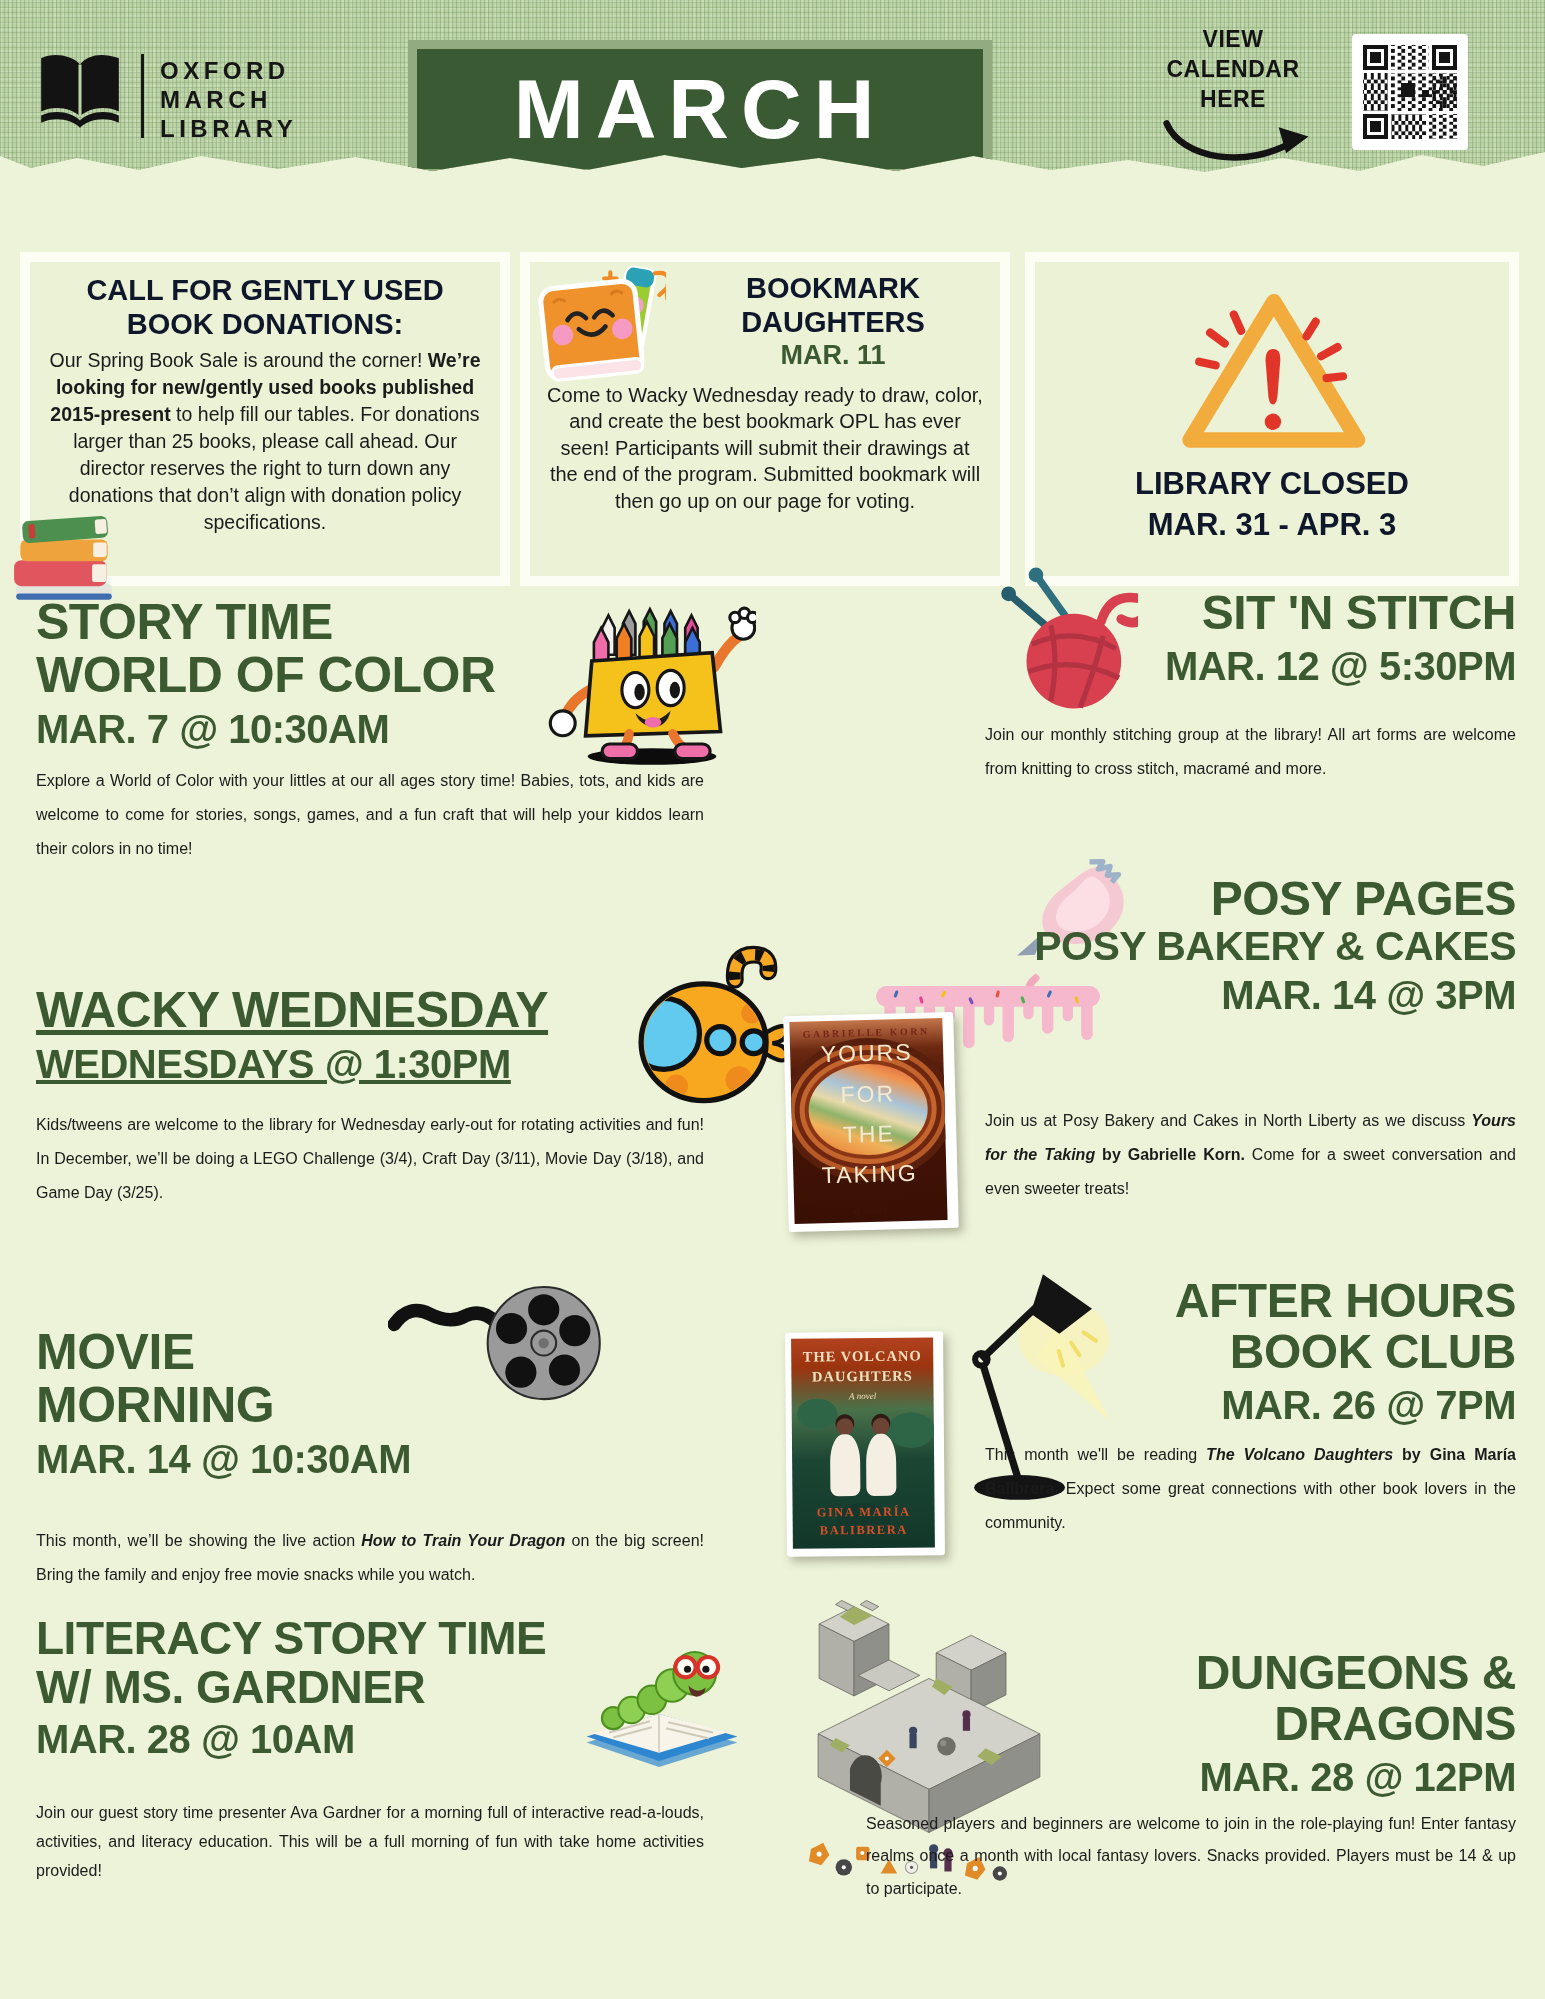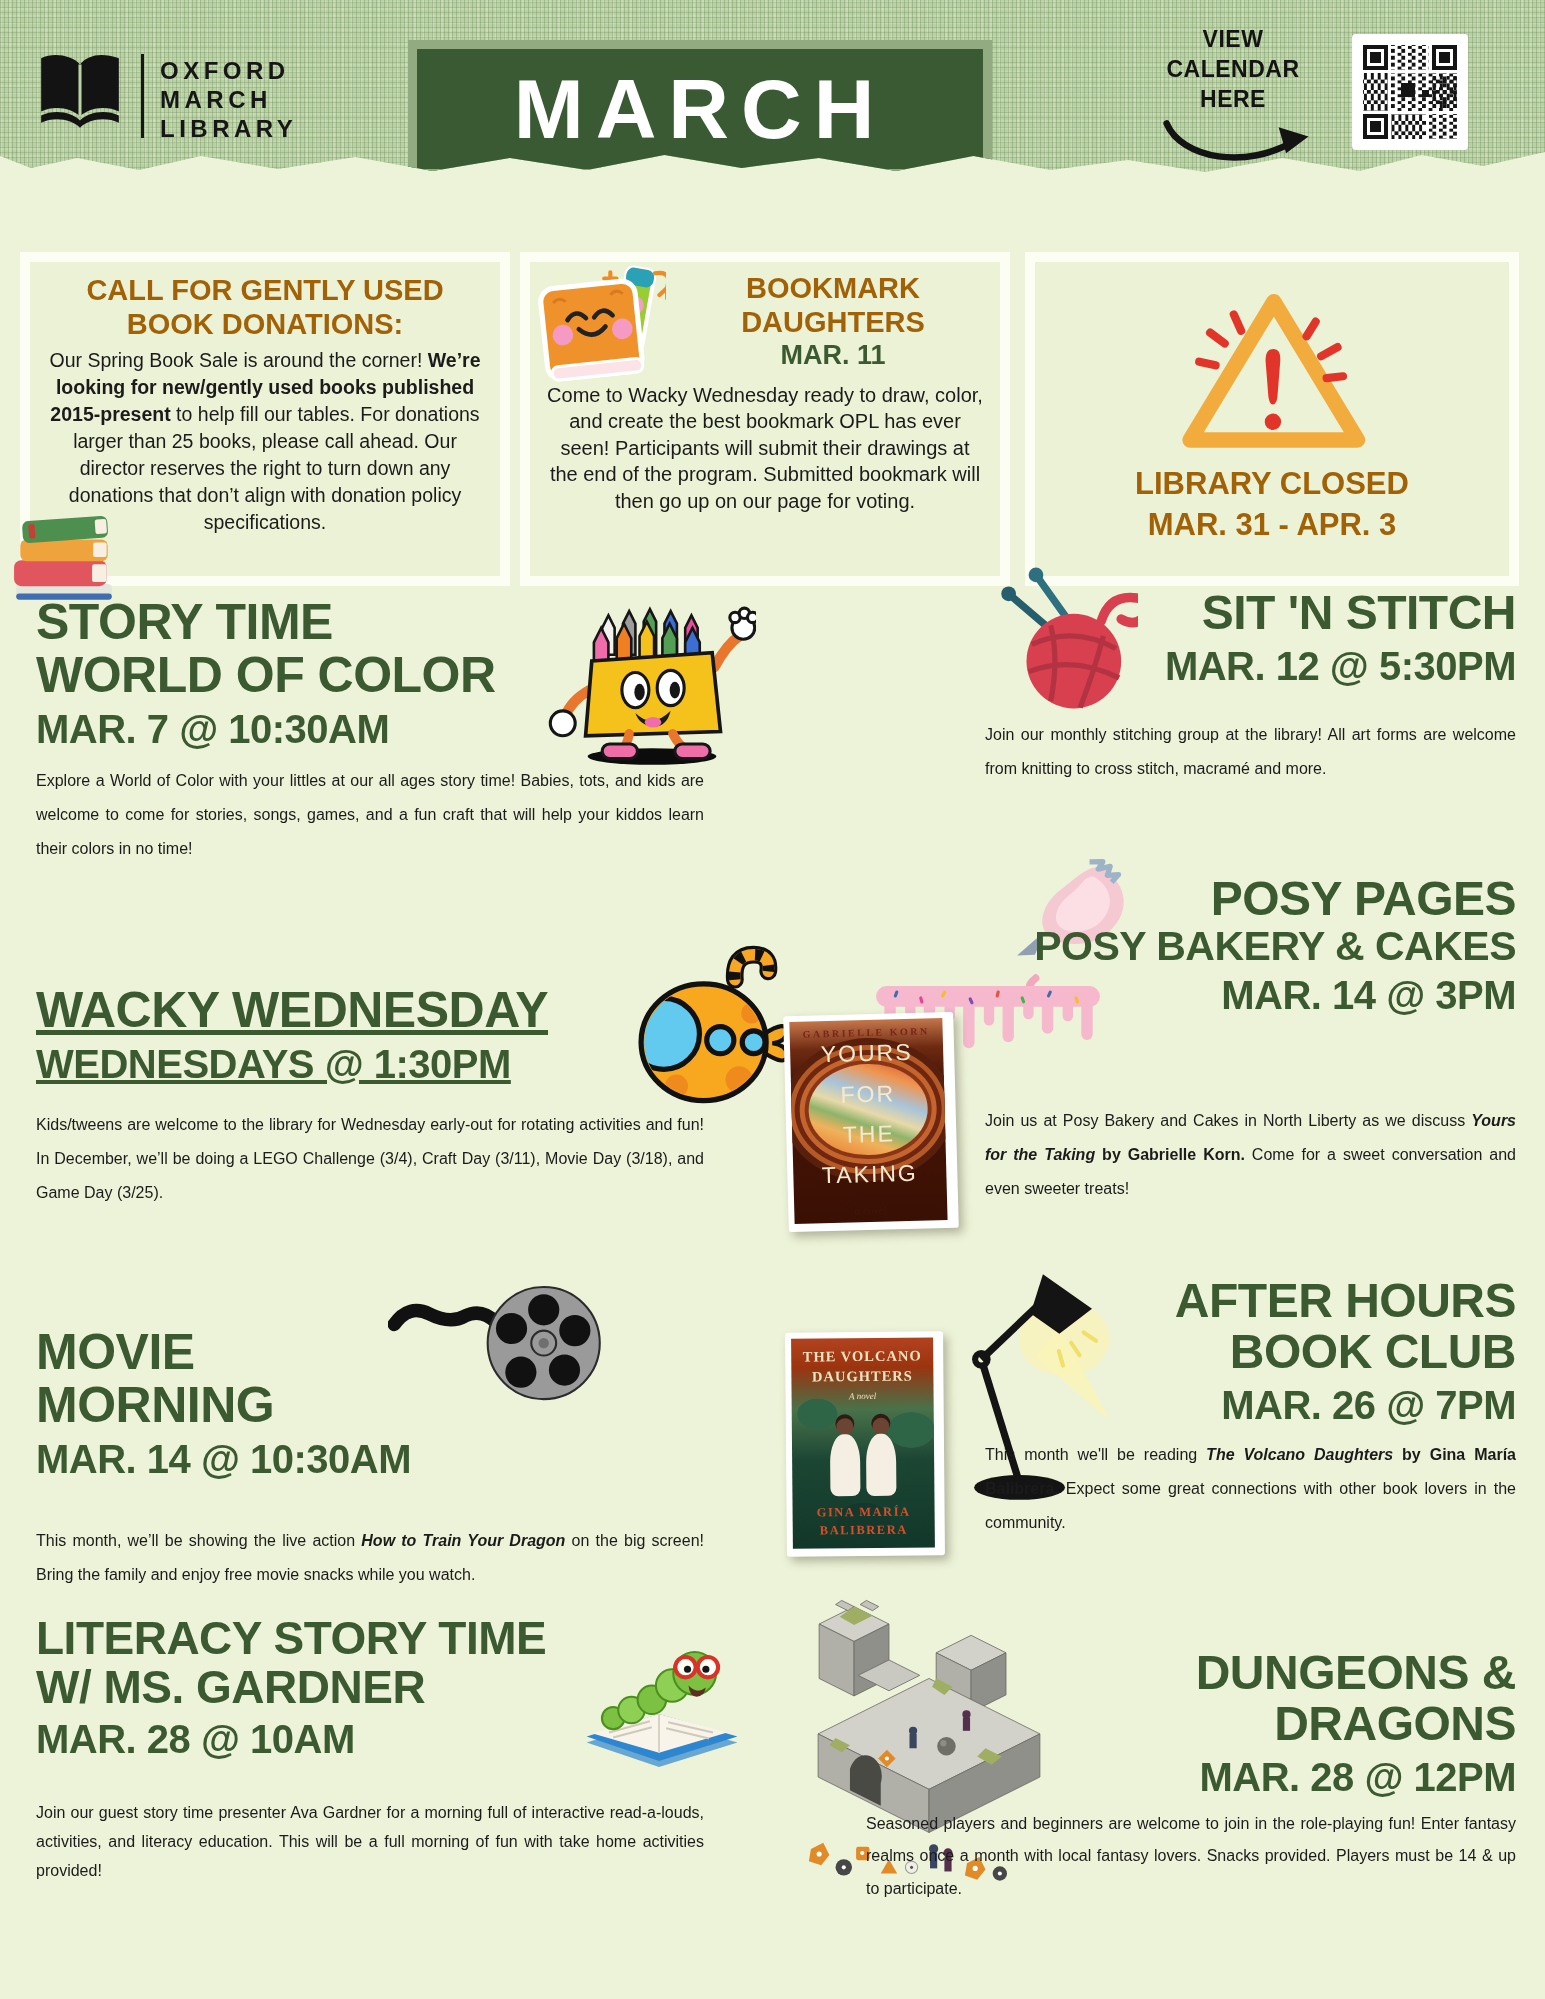--- a/index.html
+++ b/index.html
@@ -31,21 +31,21 @@
   #arrow { left:1156px; top:116px; width:165px; height:56px; }
   #qr { left:1352px; top:34px; width:116px; height:116px; background:#fff; padding:8px; border-radius:4px; }
   #qr svg { width:100%; height:100%; display:block; }
 
   
   .notice { position:absolute; top:252px; height:334px; background:#ecf2d6;
             border:10px solid #fcfdf3; color:#3b5a31; }
   #box1 { left:20px; width:490px; }
   #box2 { left:520px; width:490px; }
   #box3 { left:1025px; width:494px; }
-  .n-title { text-align:center; font-weight:800; font-size:29px; line-height:1.16; color:#a16207; }
+  .n-title { text-align:center; font-weight:800; font-size:29px; line-height:1.16; color:#0f172a; }
   .n-date  { text-align:center; font-weight:800; font-size:27px; line-height:1.2; color:#3b5a31; }
   .n-body  { text-align:center; font-size:19.5px; line-height:1.38; color:#1b1b1b; padding:0 18px; margin-top:6px; }
   #box1 .inner { padding-top:12px; }
   #stack-icon { position:absolute; left:-18px; bottom:-28px; width:104px; height:98px; }
   #bkmk-icon { position:absolute; left:2px; top:0px; width:134px; height:134px; }
   #box2 .titleblock { margin-left:136px; padding-top:10px; }
   #box2 .n-body { margin-top:10px; padding:0 14px; font-size:20px; line-height:1.33; }
   #tri-icon { display:block; margin:16px auto 4px; width:222px; height:182px; }
   #box3 .n-title { font-size:31px; line-height:1.32; }
 

